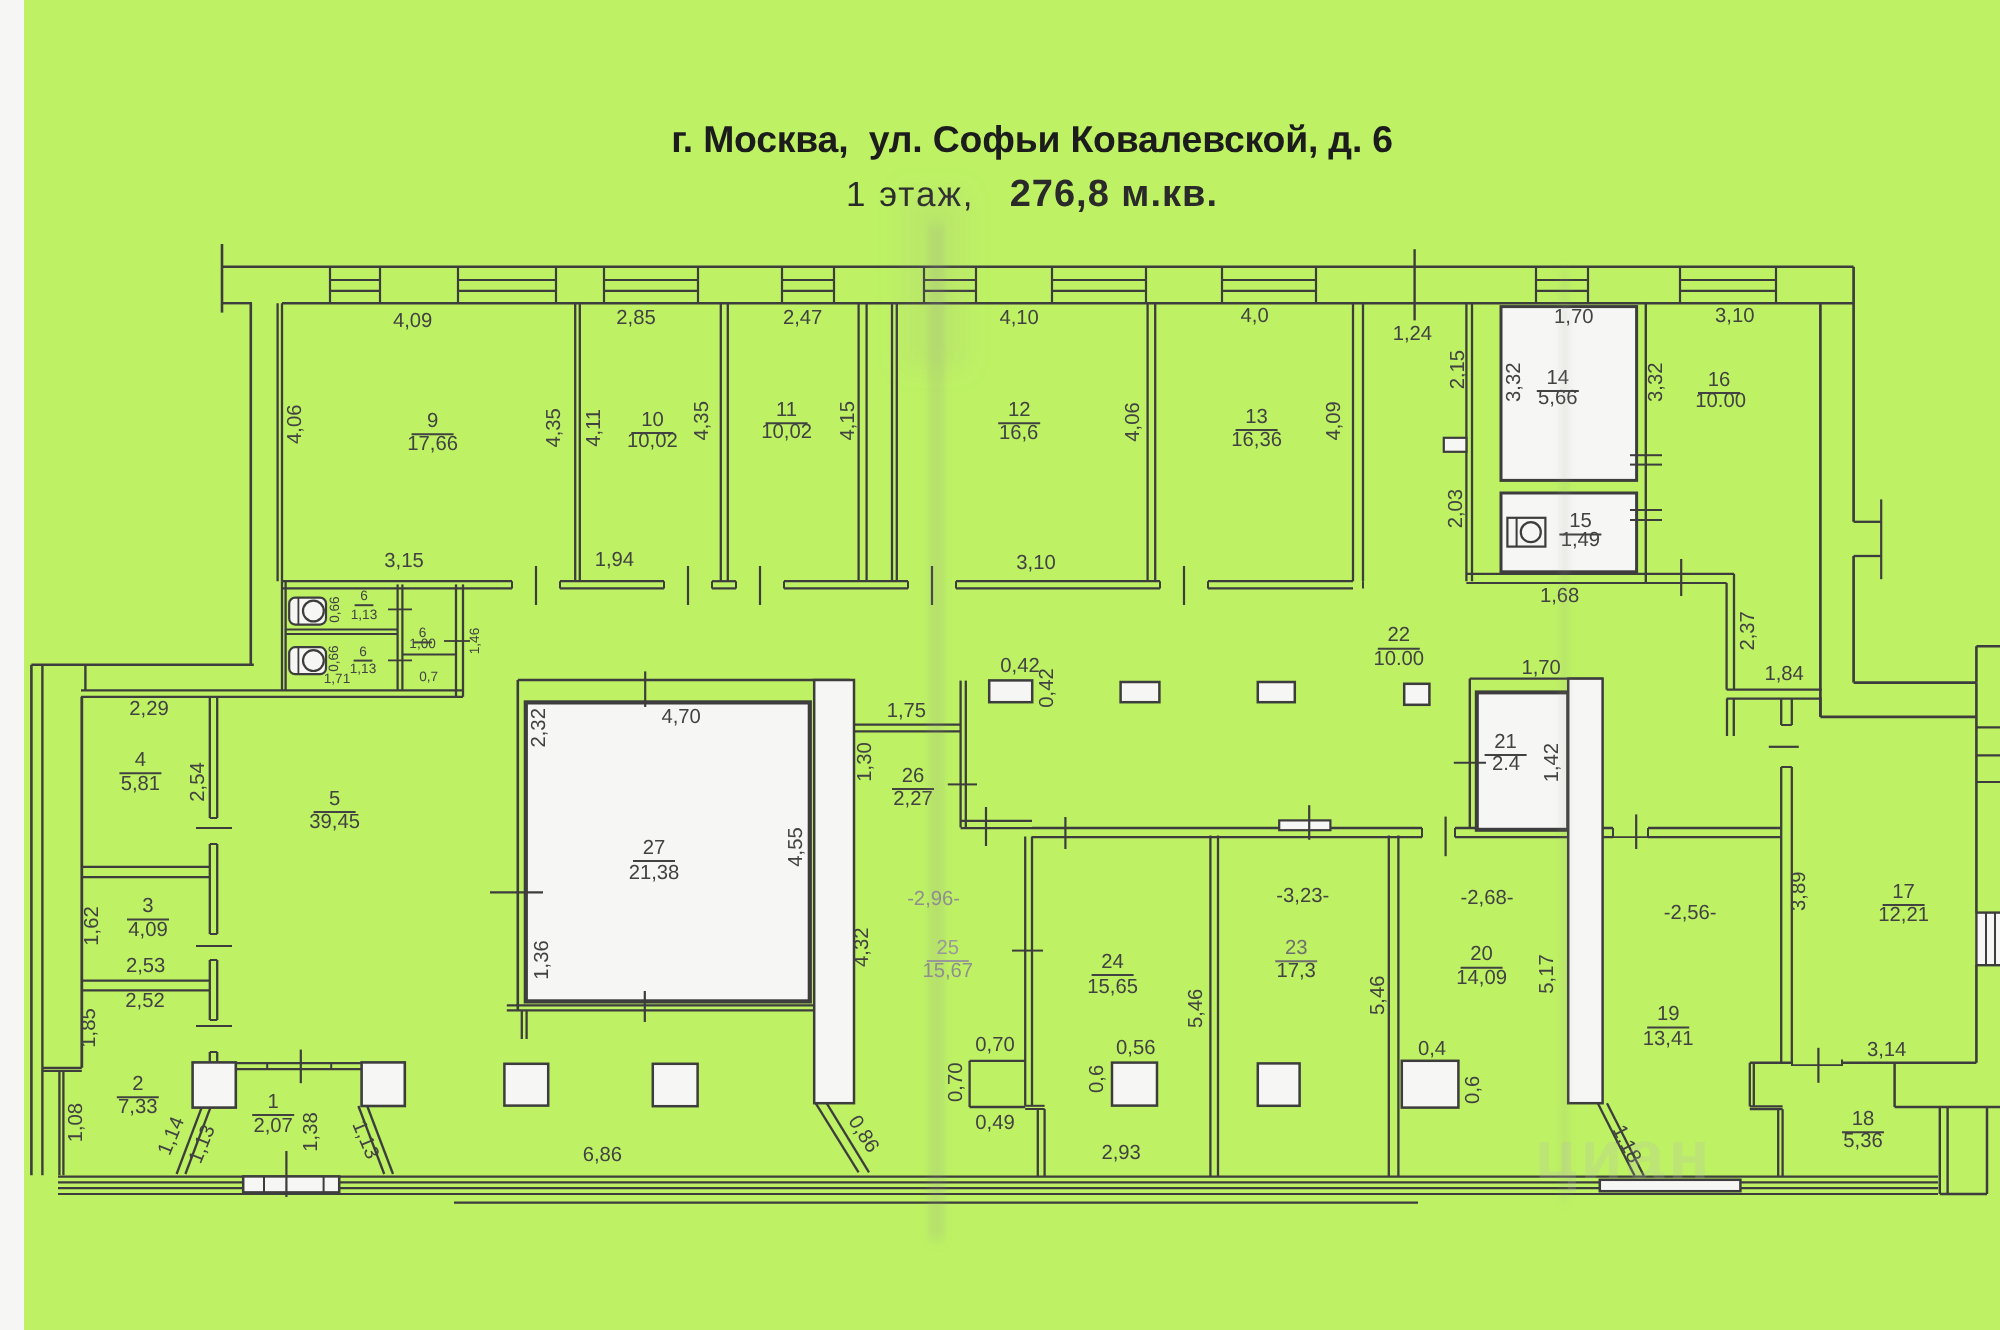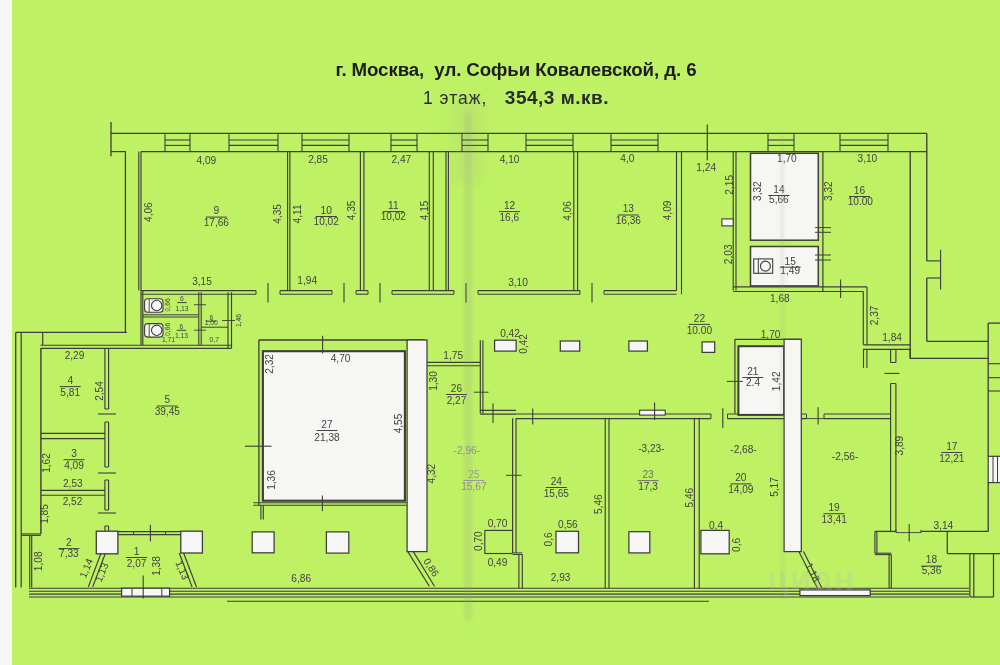--- a/index.html
+++ b/index.html
@@ -5,21 +5,21 @@
 #page{position:relative;width:1000px;height:665px;background:#bef264;overflow:hidden;margin-left:12px;}
 svg{position:absolute;top:0;left:0;}
 text{font-family:"Liberation Sans",sans-serif;}
 .title1{position:absolute;top:59px;left:0;width:1008px;text-align:center;font-family:"Liberation Sans",sans-serif;font-weight:bold;font-size:18.7px;color:#1c1c1c;letter-spacing:-0.1px;}
 .title2{position:absolute;top:87px;left:0;width:1008px;text-align:center;font-family:"Liberation Sans",sans-serif;font-size:17.5px;letter-spacing:1.0px;color:#2a2a2a;}
 .title2 b{font-size:19px;letter-spacing:0.5px;}
 </style></head>
 <body>
 <div id="page">
 <div class="title1">г. Москва,&nbsp; ул. Софьи Ковалевской, д. 6</div>
-<div class="title2">1 этаж,&nbsp;&nbsp; <b>354,3 м.кв.</b></div>
+<div class="title2">1 этаж,&nbsp;&nbsp; <b>276,8 м.кв.</b></div>
 <svg width="1000" height="665" viewBox="0 0 1000 665" text-anchor="middle" dominant-baseline="central">
 <defs>
         <filter id="soft" x="-100%" y="-10%" width="300%" height="120%">
           <feGaussianBlur stdDeviation="1.6 3"></feGaussianBlur>
         </filter>
         <filter id="soft2" x="-50%" y="-50%" width="200%" height="200%">
           <feGaussianBlur stdDeviation="6"></feGaussianBlur>
         </filter>
       </defs>
 <line x1="99" y1="133.4" x2="914.8" y2="133.4" stroke="#3d3d3d" stroke-width="1.3"></line>

